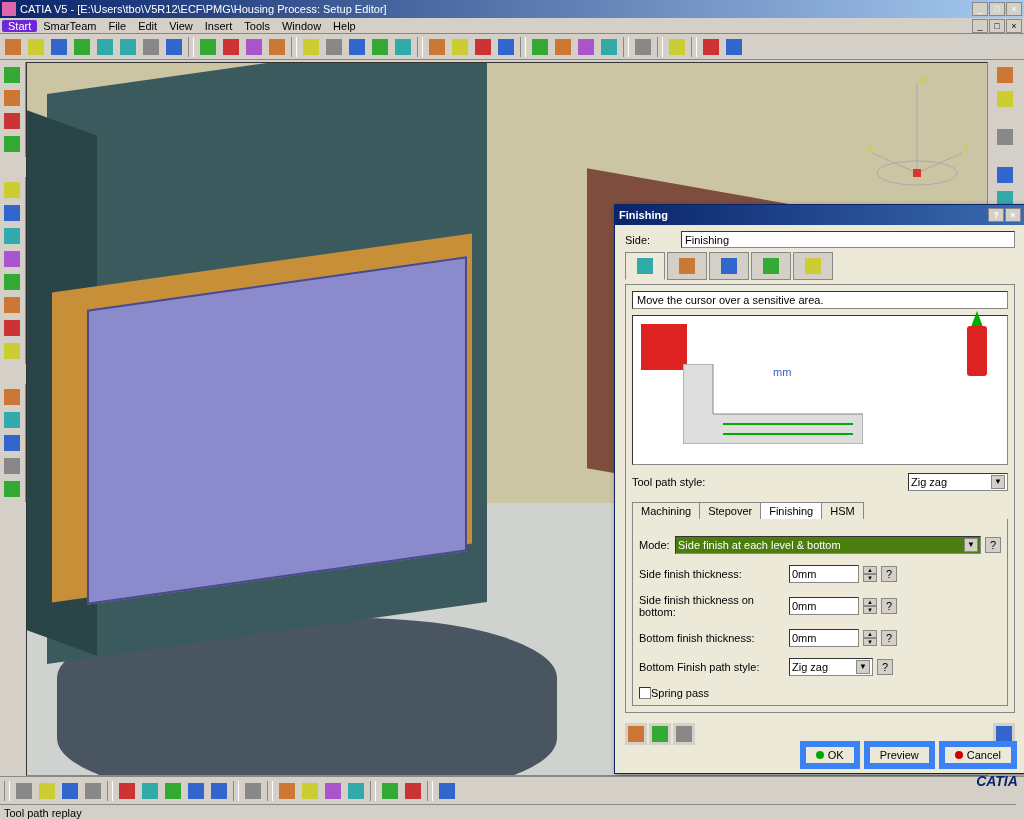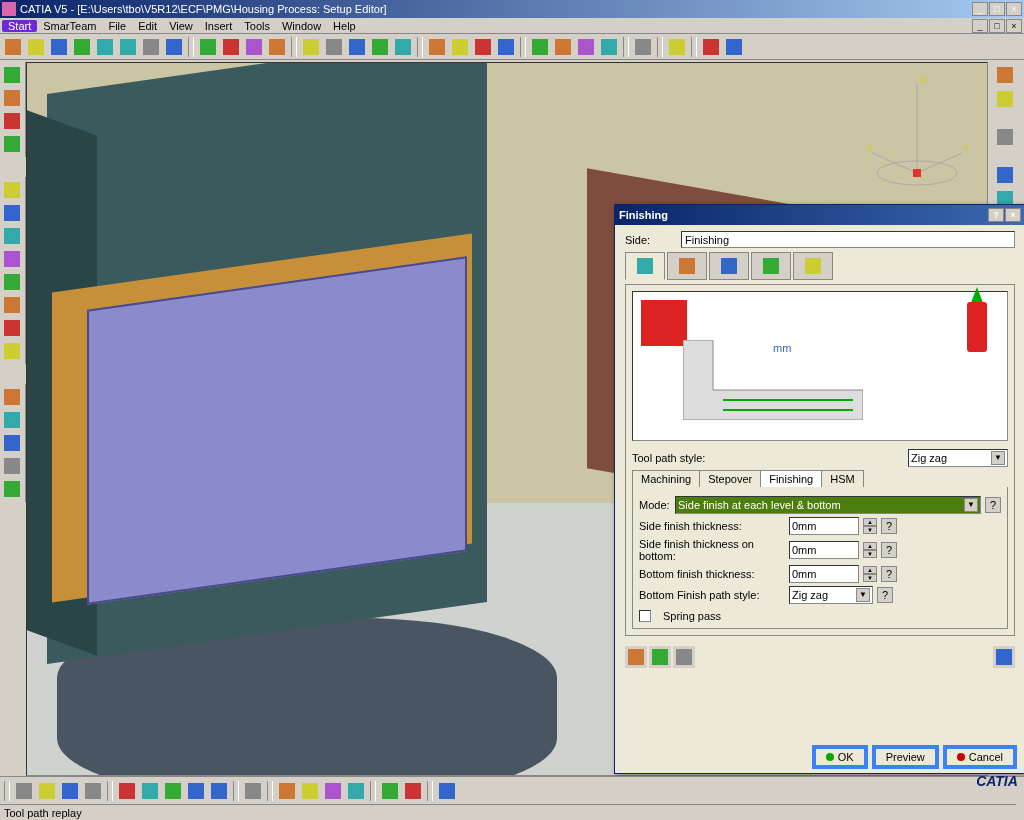--- a/index.html
+++ b/index.html
@@ -54,37 +54,37 @@
 .dlg-tabs-icon { display: flex; gap: 2px; margin: 4px 0; }
 .dlg-tab-icon { width: 40px; height: 28px; border: 1px solid #888; background: #d4d0c8; display: flex; align-items: center; justify-content: center; cursor: pointer; }
 .dlg-tab-icon.active { background: #ece9d8; border-bottom: 1px solid #ece9d8; }
 .dlg-frame { border: 1px solid #888; padding: 6px; background: #ece9d8; }
 .dlg-hint { background: #fff; border: 1px inset #888; padding: 2px 4px; margin-bottom: 6px; }
 .dlg-diagram { height: 150px; background: #fff; border: 1px inset #888; position: relative; }
 .dlg-tool-cyl { position: absolute; top: 10px; right: 20px; width: 20px; height: 50px; background: #d22; border-radius: 3px; }
 .dlg-arrow-up { position: absolute; top: -5px; right: 24px; width: 0; height: 0; border-left: 6px solid transparent; border-right: 6px solid transparent; border-bottom: 16px solid #0a0; }
 .dlg-part-l { position: absolute; bottom: 20px; left: 50px; width: 180px; height: 80px; }
 .dlg-red-blocks { position: absolute; top: 8px; left: 8px; width: 46px; height: 46px; background: #d22; }
-.dlg-row-field { display: flex; align-items: center; margin: 3px 0; gap: 4px; }
+.dlg-row-field { display: flex; align-items: center; margin: 11px 0; gap: 4px; }
 .dlg-row-label { width: 146px; }
 .dlg-combo { flex: 1; border: 1px inset #888; background: #fff; height: 18px; display: flex; align-items: center; padding: 0 2px; }
 .dlg-combo.sel { background: #4d7c0f; color: #fff; }
 .dlg-combo-btn { width: 14px; height: 14px; background: #d4d0c8; border: 1px solid #888; text-align: center; font-size: 8px; line-height: 12px; margin-left: auto; }
 .dlg-spin { width: 70px; border: 1px inset #888; background: #fff; height: 18px; display: flex; align-items: center; padding: 0 2px; }
 .dlg-spin-btns { width: 14px; display: flex; flex-direction: column; }
 .dlg-spin-btn { height: 8px; background: #d4d0c8; border: 1px solid #888; font-size: 6px; text-align: center; line-height: 6px; }
 .help-btn { width: 16px; height: 16px; border: 1px solid #888; background: #d4d0c8; text-align: center; line-height: 14px; cursor: pointer; }
 .subtabs { display: flex; margin-top: 0; }
 .subtab { padding: 2px 8px; border: 1px solid #888; background: #ece9d8; cursor: pointer; border-bottom: none; margin-right: -1px; }
 .subtab.active { background: #fff; }
-.checkbox-row { display: flex; align-items: center; gap: 12px; margin-top: 6px; }
+.checkbox-row { display: flex; align-items: center; gap: 0; margin-top: 6px; }
 .checkbox { width: 12px; height: 12px; border: 1px inset #888; background: #fff; }
 .dlg-bottom-icons { display: flex; gap: 2px; padding: 4px 10px; }
 .dlg-footer { position: absolute; bottom: 4px; right: 8px; display: flex; gap: 4px; }
-.dlg-btn { padding: 2px 10px; border: 4px solid #3b82f6; background: #ece9d8; cursor: pointer; display: flex; align-items: center; gap: 4px; }
+.dlg-btn { padding: 2px 10px; border: 6px solid #3b82f6; background: #ece9d8; cursor: pointer; display: flex; align-items: center; gap: 4px; }
 .dot { width: 8px; height: 8px; border-radius: 50%; }
 .dot.green { background: #0a0; }
 .dot.red { background: #c00; }
 
 
 .bottom-bar { position: absolute; bottom: 16px; left: 0; right: 0; height: 28px; background: #d4d0c8; display: flex; align-items: center; padding: 1px 2px; gap: 1px; border-top: 1px solid #888; }
 .status-bar { position: absolute; bottom: 0; left: 0; right: 8px; height: 16px; background: #d4d0c8; border-top: 1px solid #888; padding: 0 4px; line-height: 16px; }
 .catia-logo { position: absolute; bottom: 18px; right: 4px; width: 46px; height: 42px; display:flex; align-items:center; justify-content:center; color:#0a246a; font-weight:bold; font-style:italic; font-size:14px;}
 
 
@@ -393,20 +393,21 @@
           <div class="tb-icon i-blue"></div>
         </div>
       <div class="dlg-tab-icon">
           <div class="tb-icon i-green"></div>
         </div>
       <div class="dlg-tab-icon">
           <div class="tb-icon i-yellow"></div>
         </div>
     </div>
     <div class="dlg-frame">
+      <div class="dlg-hint">Move the cursor over a sensitive area.</div>
       <div class="dlg-diagram">
         <div class="dlg-arrow-up"></div>
         <div class="dlg-tool-cyl"></div>
         <div class="dlg-red-blocks"></div>
         <svg class="dlg-part-l" viewBox="0 0 180 80">
           <polygon points="0,80 0,0 30,0 30,50 180,50 180,80" fill="#ddd" stroke="#888"></polygon>
           <line x1="40" y1="60" x2="170" y2="60" stroke="#0a0" stroke-width="2"></line>
           <line x1="40" y1="70" x2="170" y2="70" stroke="#0a0" stroke-width="2"></line>
           <text x="90" y="12" fill="#36c" font-size="9">mm</text>
         </svg>

